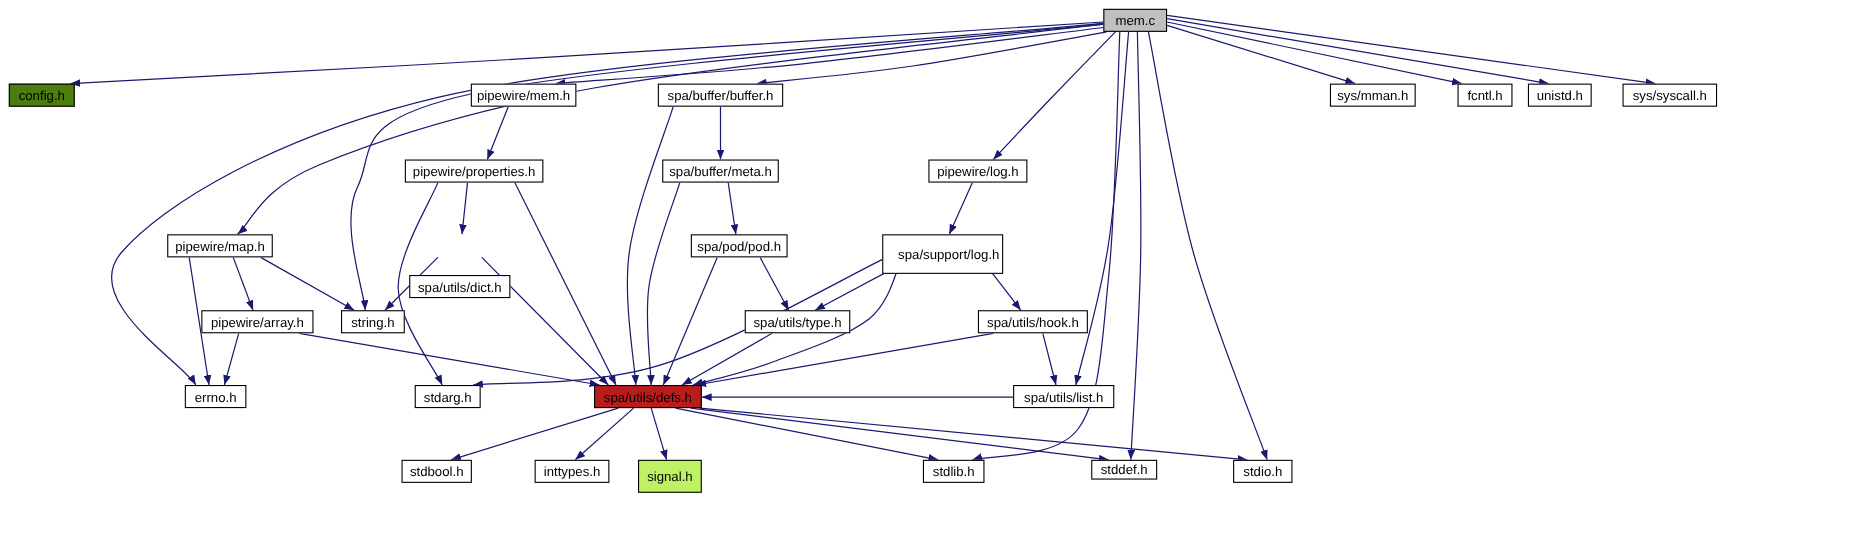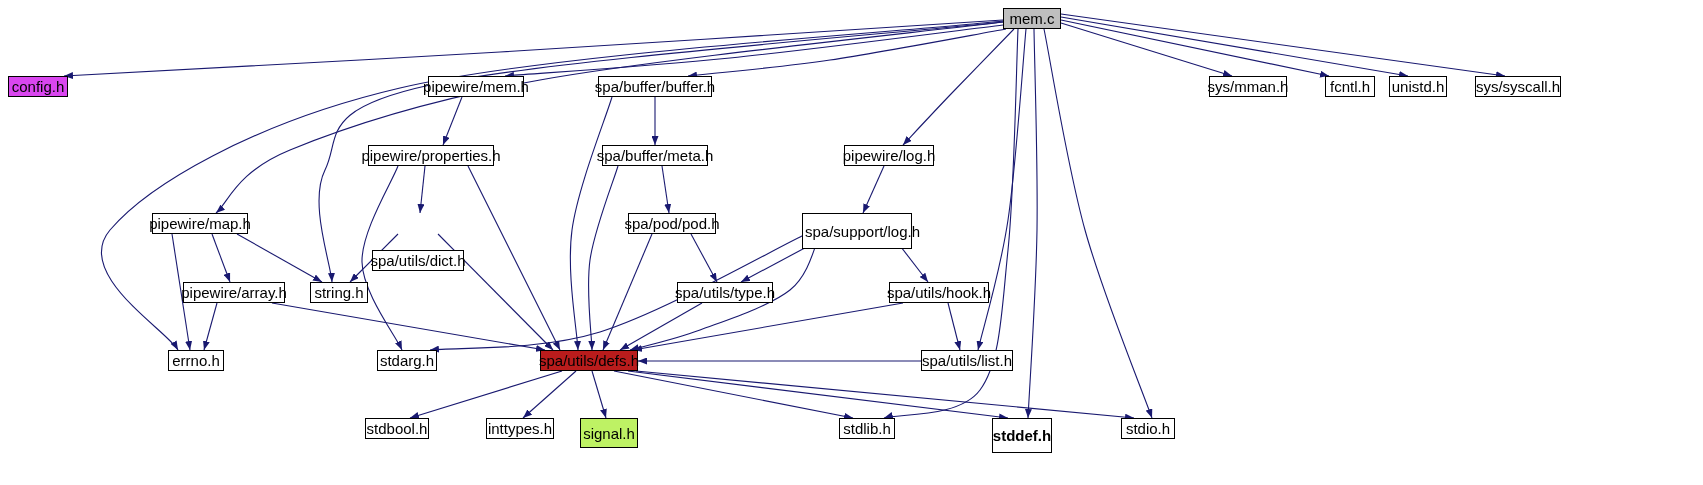--- a/index.html
+++ b/index.html
@@ -13,21 +13,21 @@
   #edges-svg{position:absolute;left:0;top:0;}
   .node{
     position:absolute;
     box-sizing:border-box;
     border:1px solid #000000;
     background:#ffffff;
     color:#000000;
     display:flex;
     align-items:center;
     justify-content:center;
-    font-size:15px;
+    font-size:12px;
     line-height:1;
     white-space:nowrap;
     cursor:default;
   }
   .node.root{background:#bfbfbf;}
   .node.link{cursor:pointer;}
 </style>
 </head>
 <body>
 
@@ -83,21 +83,21 @@
         <path d="M562,371 L410,418" fill="none" stroke="#191970" stroke-width="1.1" marker-end="url(#arrow)"></path>
         <path d="M576,371 L523,418" fill="none" stroke="#191970" stroke-width="1.1" marker-end="url(#arrow)"></path>
         <path d="M592,371 L606,418" fill="none" stroke="#191970" stroke-width="1.1" marker-end="url(#arrow)"></path>
         <path d="M614,371 L853,418" fill="none" stroke="#191970" stroke-width="1.1" marker-end="url(#arrow)"></path>
         <path d="M628,371 L1008,418" fill="none" stroke="#191970" stroke-width="1.1" marker-end="url(#arrow)"></path>
         <path d="M636,371 L1134,418" fill="none" stroke="#191970" stroke-width="1.1" marker-end="url(#arrow)"></path>
       </g>
   </svg>
 
 <div class="node root" style="left: 1003px; top: 8px; width: 58px; height: 21px; background: rgb(191, 191, 191); border-color: rgb(0, 0, 0); color: rgb(0, 0, 0);">mem.c</div>
-    <div class="node link" style="left: 8px; top: 76px; width: 60px; height: 21px; background: #d946ef; border-color: rgb(0, 0, 0); color: rgb(0, 0, 0);">config.h</div>
+    <div class="node link" style="left: 8px; top: 76px; width: 60px; height: 21px; background: #4d7c0f; border-color: rgb(0, 0, 0); color: rgb(0, 0, 0);">config.h</div>
     <div class="node link" style="left: 428px; top: 76px; width: 96px; height: 21px; background: rgb(255, 255, 255); border-color: rgb(0, 0, 0); color: rgb(0, 0, 0);">pipewire/mem.h</div>
     <div class="node link" style="left: 598px; top: 76px; width: 114px; height: 21px; background: rgb(255, 255, 255); border-color: rgb(0, 0, 0); color: rgb(0, 0, 0);">spa/buffer/buffer.h</div>
     <div class="node" style="left: 1209px; top: 76px; width: 78px; height: 21px; background: rgb(255, 255, 255); border-color: rgb(0, 0, 0); color: rgb(0, 0, 0);">sys/mman.h</div>
     <div class="node" style="left: 1313px; top: 76px; width: 50px; height: 21px; background: rgb(255, 255, 255); border-color: rgb(0, 0, 0); color: rgb(0, 0, 0); margin-left: 12px;">fcntl.h</div>
     <div class="node" style="left: 1389px; top: 76px; width: 58px; height: 21px; background: rgb(255, 255, 255); border-color: rgb(0, 0, 0); color: rgb(0, 0, 0);">unistd.h</div>
     <div class="node" style="left: 1475px; top: 76px; width: 86px; height: 21px; background: rgb(255, 255, 255); border-color: rgb(0, 0, 0); color: rgb(0, 0, 0);">sys/syscall.h</div>
     <div class="node link" style="left: 368px; top: 145px; width: 126px; height: 21px; background: rgb(255, 255, 255); border-color: rgb(0, 0, 0); color: rgb(0, 0, 0);">pipewire/properties.h</div>
     <div class="node link" style="left: 602px; top: 145px; width: 106px; height: 21px; background: rgb(255, 255, 255); border-color: rgb(0, 0, 0); color: rgb(0, 0, 0);">spa/buffer/meta.h</div>
     <div class="node link" style="left: 844px; top: 145px; width: 90px; height: 21px; background: rgb(255, 255, 255); border-color: rgb(0, 0, 0); color: rgb(0, 0, 0);">pipewire/log.h</div>
     <div class="node link" style="left: 152px; top: 213px; width: 96px; height: 21px; background: rgb(255, 255, 255); border-color: rgb(0, 0, 0); color: rgb(0, 0, 0);">pipewire/map.h</div>
@@ -109,15 +109,15 @@
     <div class="node link" style="left: 677px; top: 282px; width: 96px; height: 21px; background: rgb(255, 255, 255); border-color: rgb(0, 0, 0); color: rgb(0, 0, 0);">spa/utils/type.h</div>
     <div class="node link" style="left: 889px; top: 282px; width: 100px; height: 21px; background: rgb(255, 255, 255); border-color: rgb(0, 0, 0); color: rgb(0, 0, 0);">spa/utils/hook.h</div>
     <div class="node" style="left: 168px; top: 350px; width: 56px; height: 21px; background: rgb(255, 255, 255); border-color: rgb(0, 0, 0); color: rgb(0, 0, 0);">errno.h</div>
     <div class="node" style="left: 377px; top: 350px; width: 60px; height: 21px; background: rgb(255, 255, 255); border-color: rgb(0, 0, 0); color: rgb(0, 0, 0);">stdarg.h</div>
     <div class="node link" style="left: 540px; top: 350px; width: 98px; height: 21px; background: #b91c1c; border-color: rgb(0, 0, 0); color: rgb(0, 0, 0);">spa/utils/defs.h</div>
     <div class="node link" style="left: 921px; top: 350px; width: 92px; height: 21px; background: rgb(255, 255, 255); border-color: rgb(0, 0, 0); color: rgb(0, 0, 0);">spa/utils/list.h</div>
     <div class="node" style="left: 365px; top: 418px; width: 64px; height: 21px; background: rgb(255, 255, 255); border-color: rgb(0, 0, 0); color: rgb(0, 0, 0);">stdbool.h</div>
     <div class="node" style="left: 486px; top: 418px; width: 68px; height: 21px; background: rgb(255, 255, 255); border-color: rgb(0, 0, 0); color: rgb(0, 0, 0);">inttypes.h</div>
     <div class="node" style="left: 580px; top: 418px; width: 58px; height: 30px; background: #bef264; border-color: rgb(0, 0, 0); color: rgb(0, 0, 0);">signal.h</div>
     <div class="node" style="left: 839px; top: 418px; width: 56px; height: 21px; background: rgb(255, 255, 255); border-color: rgb(0, 0, 0); color: rgb(0, 0, 0);">stdlib.h</div>
-    <div class="node" style="left: 992px; top: 418px; width: 60px; height: 35px; background: rgb(255, 255, 255); border-color: rgb(0, 0, 0); color: rgb(0, 0, 0); font-weight: bold;">stddef.h</div>
+    <div class="node" style="left: 992px; top: 418px; width: 60px; height: 18px; background: rgb(255, 255, 255); border-color: rgb(0, 0, 0); color: rgb(0, 0, 0);">stddef.h</div>
     <div class="node" style="left: 1121px; top: 418px; width: 54px; height: 21px; background: rgb(255, 255, 255); border-color: rgb(0, 0, 0); color: rgb(0, 0, 0);">stdio.h</div>
   </div>
 
 </body></html>

